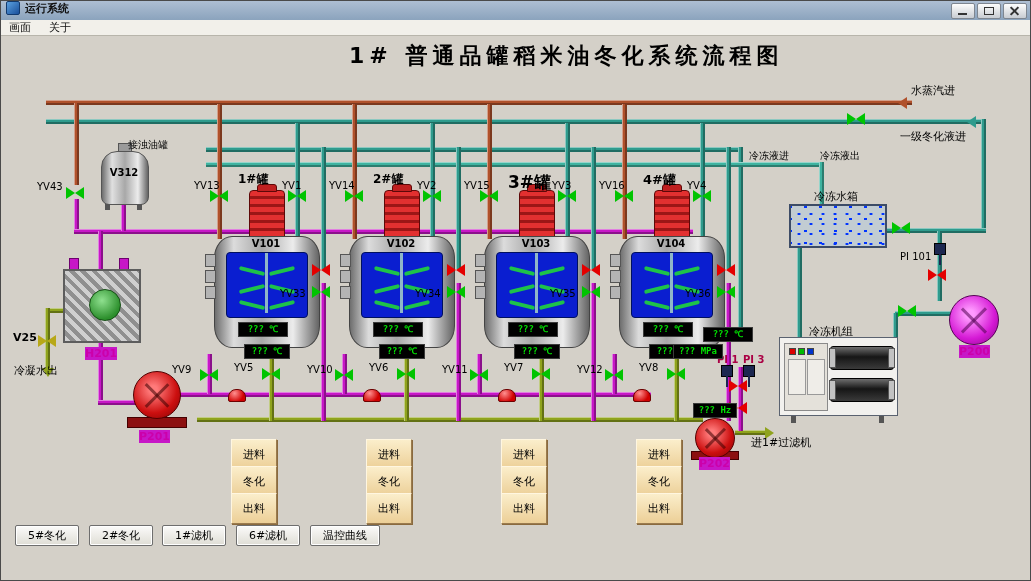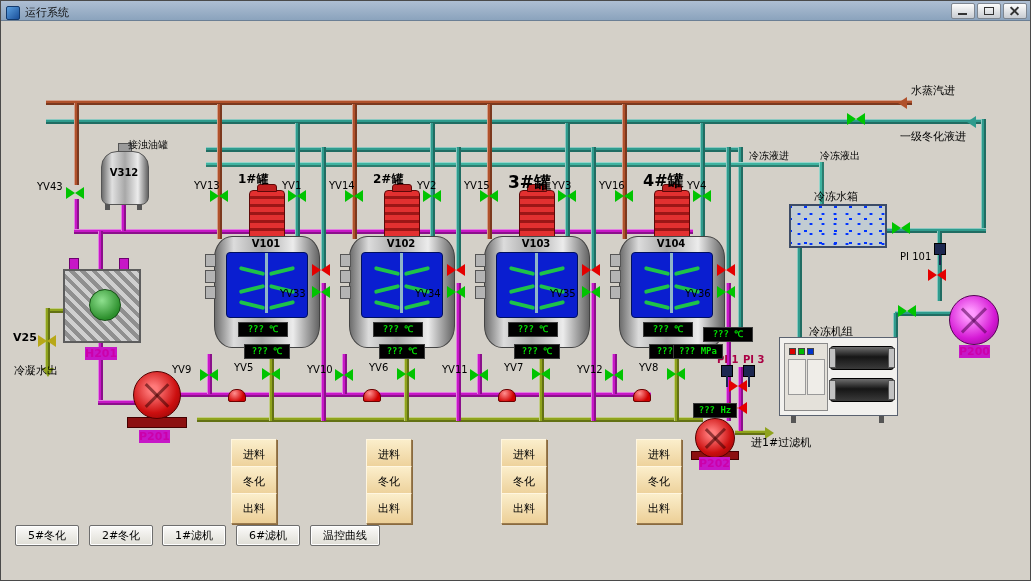--- a/index.html
+++ b/index.html
@@ -1,21 +1,21 @@
 <!DOCTYPE html>
 <html><head>
 <meta charset="utf-8">
 <style>
   html,body{margin:0;padding:0;background:#9a9a9a;}
   #screen{position:relative;width:1031px;height:581px;background:#d4d0c8;overflow:hidden;
           font-family:"DejaVu Sans","Liberation Sans",sans-serif;border:1px solid #4a4a4a;box-sizing:border-box;}
   
   #titlebar{position:absolute;left:0;top:0;width:100%;height:19px;z-index:30;
             background:linear-gradient(#aebfd3,#8ba3bd);border-bottom:1px solid #6b7f95;
-            display:flex;align-items:flex-end;}
+            display:flex;align-items:flex-start;font-weight:bold;}
   .app-icon{width:12px;height:12px;margin:0 5px;background:linear-gradient(135deg,#5aa0e0,#1a4f9a);
             border:1px solid #123a6e;border-radius:2px;}
   .title-text{font-size:11px;color:#111;}
   .winbtns{position:absolute;right:3px;top:2px;display:flex;gap:2px;}
   .winbtn{width:22px;height:14px;border:1px solid #7e8690;border-radius:2px;position:relative;
           background:linear-gradient(#fdfdfd,#c8ccd2);cursor:pointer;}
   .winbtn.min::after{content:"";position:absolute;left:6px;bottom:3px;width:9px;height:2px;background:#333;}
   .winbtn.max::after{content:"";position:absolute;left:6px;top:3px;width:8px;height:6px;border:1px solid #333;}
   .winbtn.close::before,.winbtn.close::after{content:"";position:absolute;left:5px;top:6px;width:11px;height:2px;background:#333;}
   .winbtn.close::before{transform:rotate(45deg);}
@@ -118,23 +118,28 @@
   <div id="titlebar">
     <div class="app-icon"></div>
     <span class="title-text">运行系统</span>
     <div class="winbtns">
       <div class="winbtn min"></div>
       <div class="winbtn max"></div>
       <div class="winbtn close"></div>
     </div>
   </div>
 
+  <div id="menubar">
+    <span class="menu-item">画面</span>
+    <span class="menu-item">关于</span>
+  </div>
 
   <div id="canvas">
 
+    <div class="main-title">1# 普通品罐稻米油冬化系统流程图</div>
 
     <div class="pipe ph steam" style="left:45px;top:99px;width:866px"></div>
     <div class="arr" style="left:897px;top:96px;border-top:6px solid transparent;border-bottom:6px solid transparent;border-right:9px solid #b0512b"></div>
     <div class="pipe ph teal" style="left:45px;top:118px;width:940px"></div>
     <div class="arr" style="left:966px;top:115px;border-top:6px solid transparent;border-bottom:6px solid transparent;border-right:9px solid #2f9b8d"></div>
     <div class="pipe pv teal" style="left:980px;top:118px;height:114px"></div>
     <div class="pipe ph teal" style="left:886px;top:227px;width:99px"></div>
     <div class="pipe ph teal" style="left:205px;top:146px;width:537px"></div>
     <div class="pipe pv teal" style="left:737px;top:146px;height:192px"></div>
     <div class="pipe ph teal2" style="left:205px;top:161px;width:618px"></div>
@@ -381,21 +386,21 @@
     <button class="pbtn" style="left:45px;top:397px">出料</button>
   </div>
       <div class="tank-group" style="left: 590px;">
     <div class="pipe pv steam" style="left:31px;top:8px;height:135px"></div>
     <div class="pipe pv teal" style="left:109px;top:27px;height:116px"></div>
     <div class="pipe pv teal" style="left:135px;top:51px;height:122px"></div>
     <div class="pipe pv mag" style="left:135px;top:187px;height:138px"></div>
     <div class="pipe pv olive" style="left:83px;top:253px;height:72px"></div>
     <div class="pipe pv mag" style="left:21px;top:258px;height:40px"></div>
 
-    <div class="lbl bold" style="left:52px;top:75px;font-size:16px">4#罐</div>
+    <div class="lbl bold" style="left:52px;top:75px;font-size:13px">4#罐</div>
     <div class="lbl small" style="left:8px;top:84px">YV16</div>
     <div class="valve" style="left:24px;top:94px"></div>
     <div class="lbl small" style="left:96px;top:84px">YV4</div>
     <div class="valve" style="left:102px;top:94px"></div>
 
     <div class="motor" style="left:63px;top:94px"></div>
     <div class="tankbody" style="left:28px;top:140px"></div>
     <div class="lbl" style="left:28px;top:142px;width:104px;text-align:center;font-size:10px;font-weight:bold;z-index:5">V104</div>
     <div class="tankinner" style="left:40px;top:156px">
       <div class="shaft"></div>

